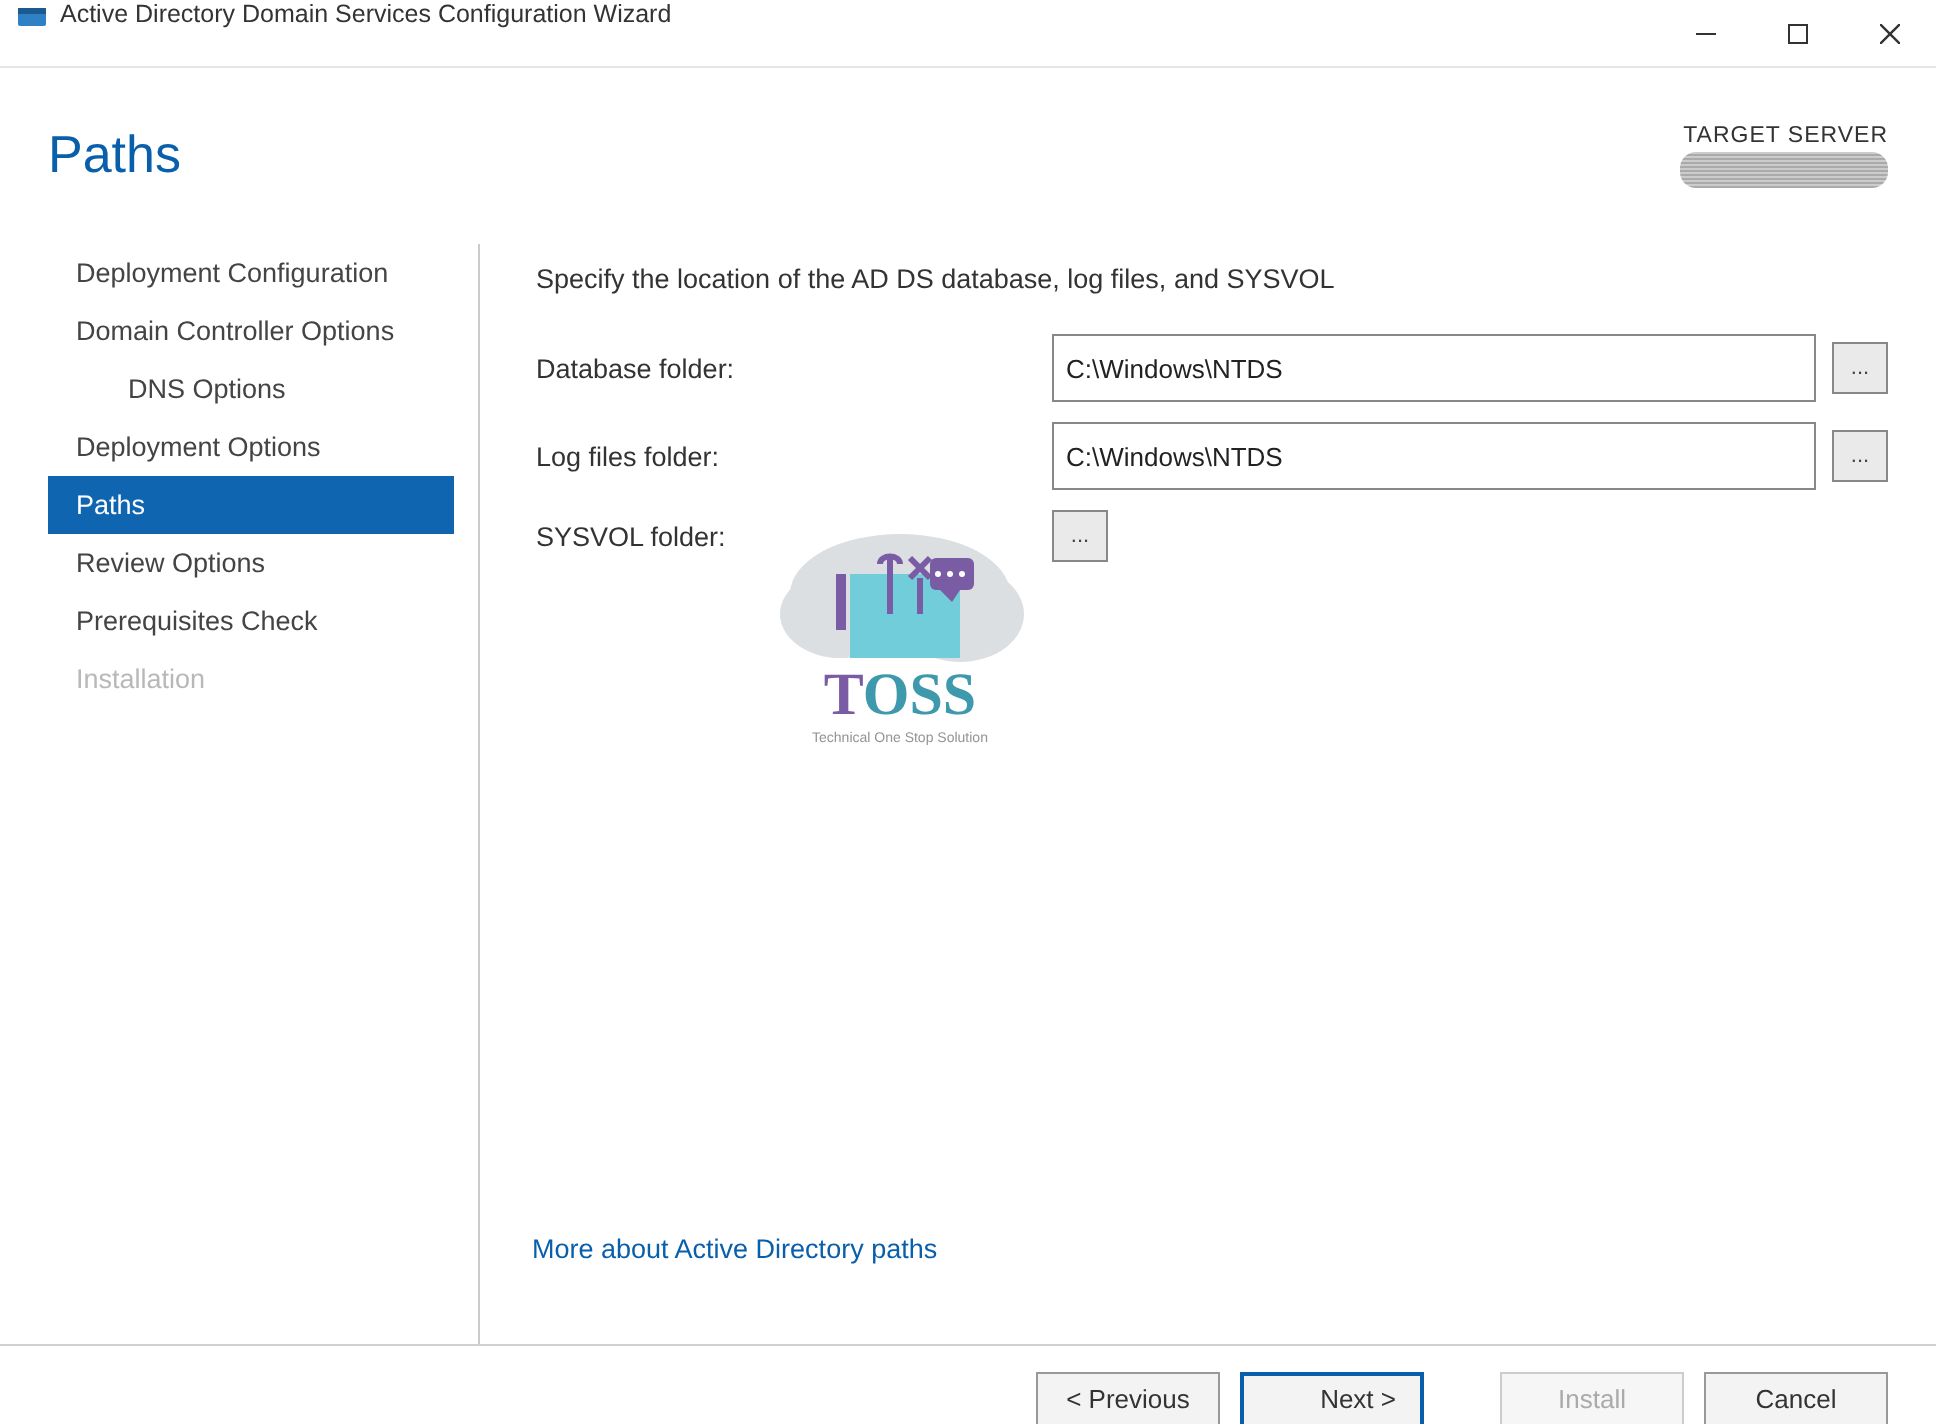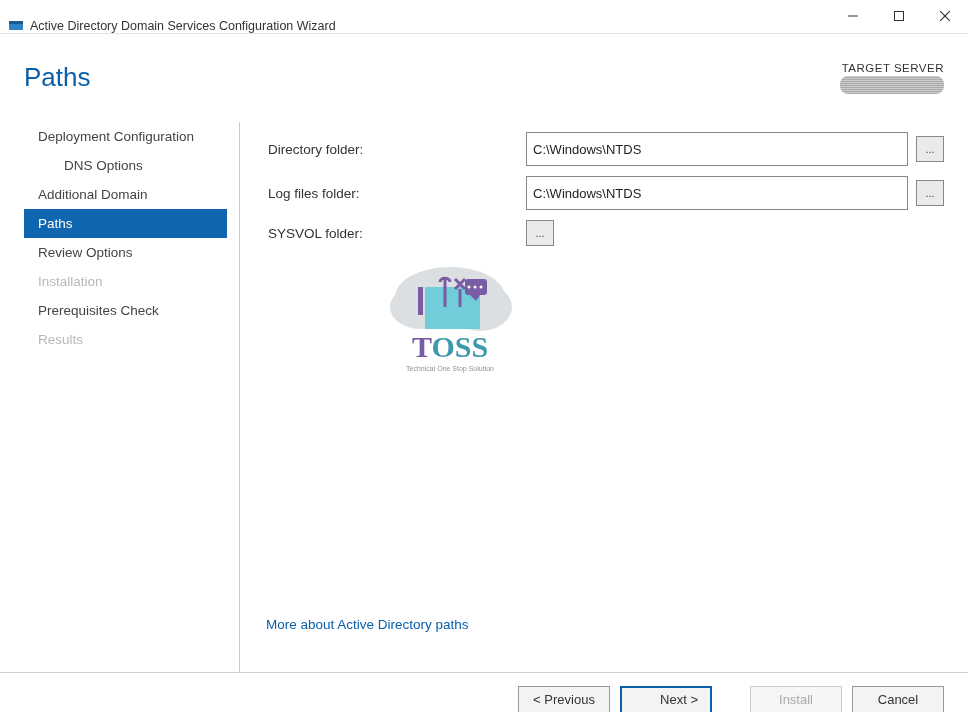--- a/index.html
+++ b/index.html
@@ -8,21 +8,21 @@
       font-size: 13px;
       color: #333;
       background: #fff;
       width: 968px;
       height: 712px;
       overflow: hidden;
     }
     .titlebar {
       height: 34px;
       display: flex;
-      align-items: flex-end;
+      align-items: flex-start;
       padding: 0 0 0 8px;
       border-bottom: 1px solid #e5e5e5;
     }
     .titlebar .icon-app {
       width: 16px; height: 16px; margin-right: 6px;
       display: inline-flex; align-items: center; justify-content: center;
     }
     .titlebar .title { font-size: 12.5px; color: #333; }
     .window-controls { margin-left: auto; display: flex; }
     .window-controls .ctrl {
@@ -128,33 +128,34 @@
   <div class="page-title">Paths</div>
   <div class="target-box">
     <div class="target-label">TARGET SERVER</div>
     <div class="target-server"></div>
   </div>
 </div>
 
 <div class="body">
   <div class="sidebar">
     <div class="nav-item">Deployment Configuration</div>
+    <div class="nav-item">Domain Controller Options</div>
     <div class="nav-item sub">DNS Options</div>
-    <div class="nav-item">Additional Domain</div>
+    <div class="nav-item">Deployment Options</div>
     <div class="nav-item active">Paths</div>
     <div class="nav-item">Review Options</div>
+    <div class="nav-item">Prerequisites Check</div>
     <div class="nav-item disabled">Installation</div>
-    <div class="nav-item">Prerequisites Check</div>
-    <div class="nav-item disabled">Results</div>
   </div>
 
   <div class="content">
+    <div class="instruction">Specify the location of the AD DS database, log files, and SYSVOL</div>
 
     <div class="form-row">
-      <div class="form-label">Directory folder:</div>
+      <div class="form-label">Database folder:</div>
       <input class="form-input" value="C:\Windows\NTDS" style="">
       <button class="browse-btn">...</button>
     </div>
 
     <div class="form-row">
       <div class="form-label">Log files folder:</div>
       <input class="form-input" value="C:\Windows\NTDS" style="">
       <button class="browse-btn">...</button>
     </div>
 

